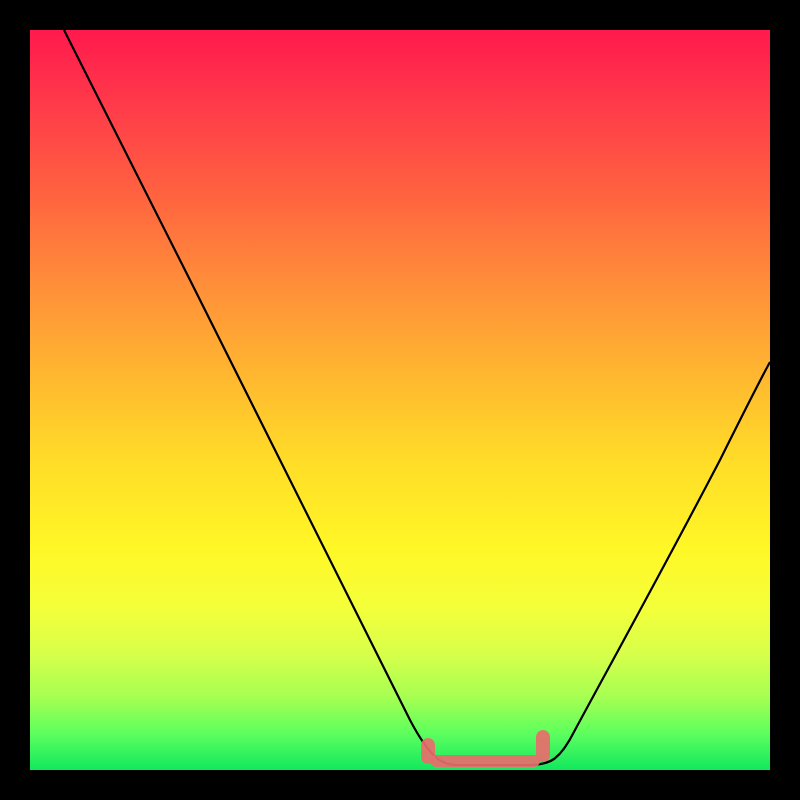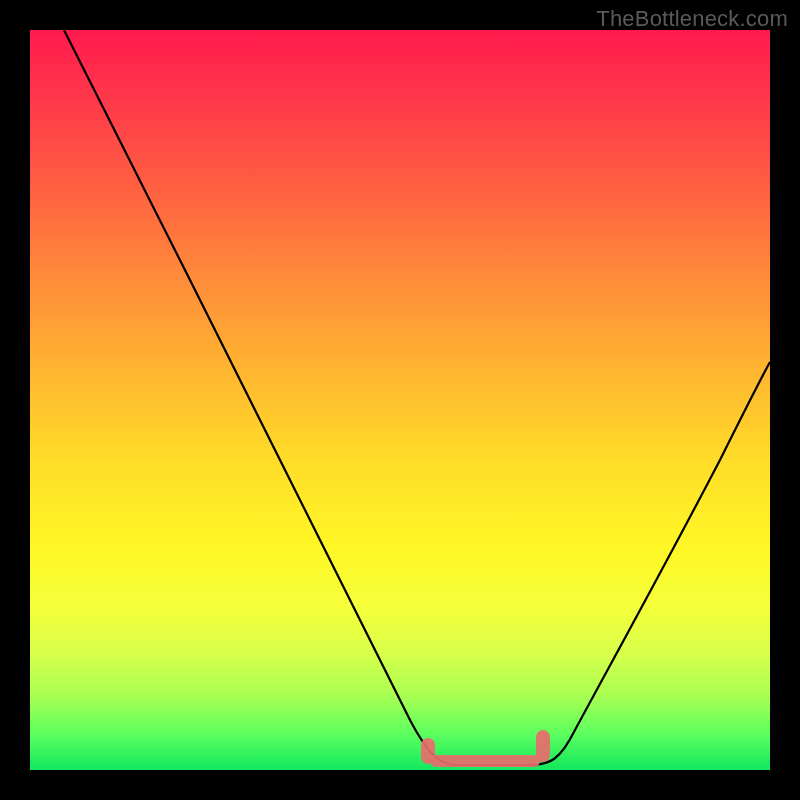--- a/index.html
+++ b/index.html
@@ -39,21 +39,20 @@
   .band {
     position: absolute;
     background: rgba(232,108,108,0.92);
     border-radius: 6px;
   }
 </style>
 </head>
 <body>
 <div class="container">
 
-  <div class="watermark">TheBottleneck.com</div>
 
   <div class="plot-area">
 
     <svg class="curve" viewBox="0 0 740 740" width="740" height="740">
       <path d="M 34 0
                C 70 70, 110 150, 160 250
                C 220 370, 300 530, 380 690
                C 400 728, 412 735, 426 735
                L 500 735
                C 520 735, 530 730, 545 700

